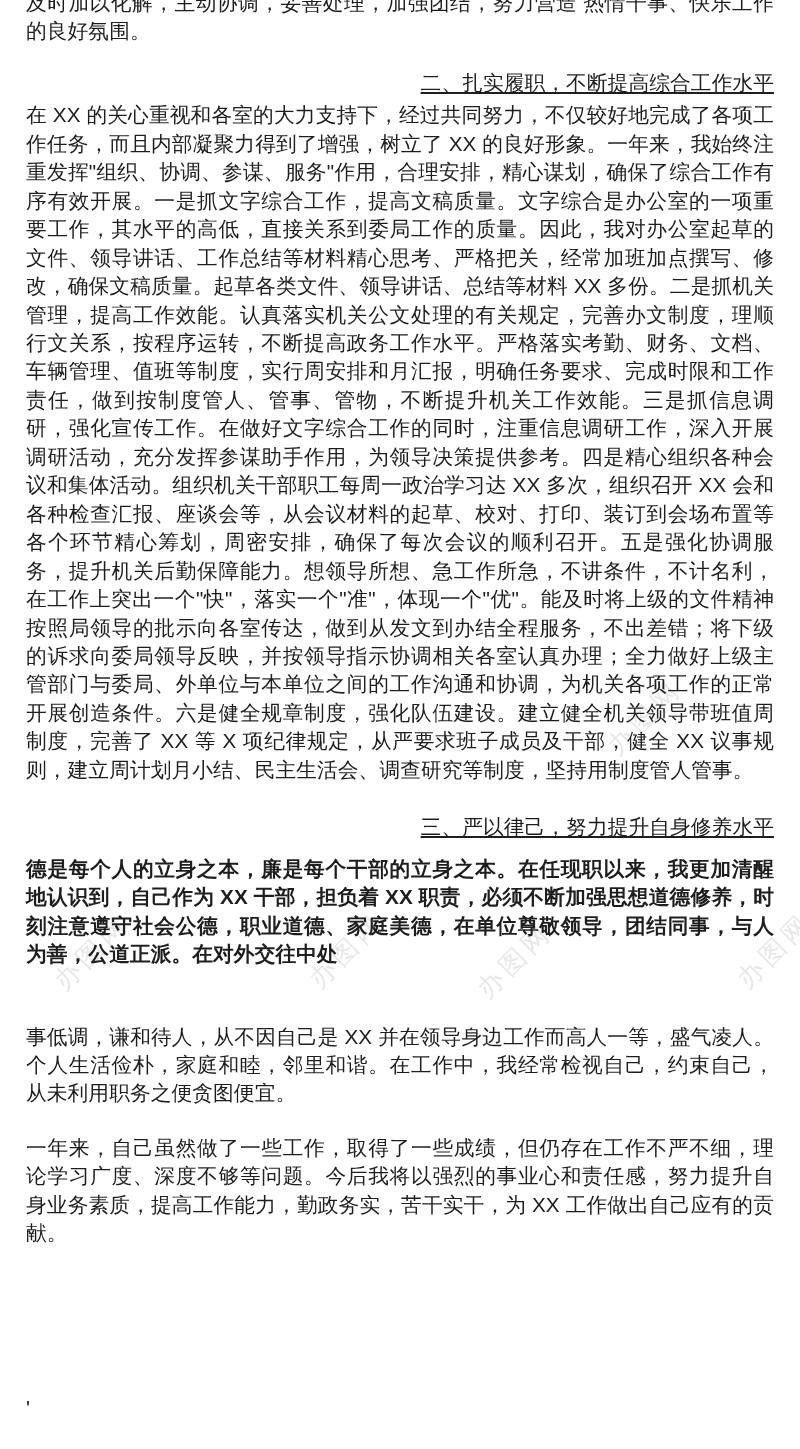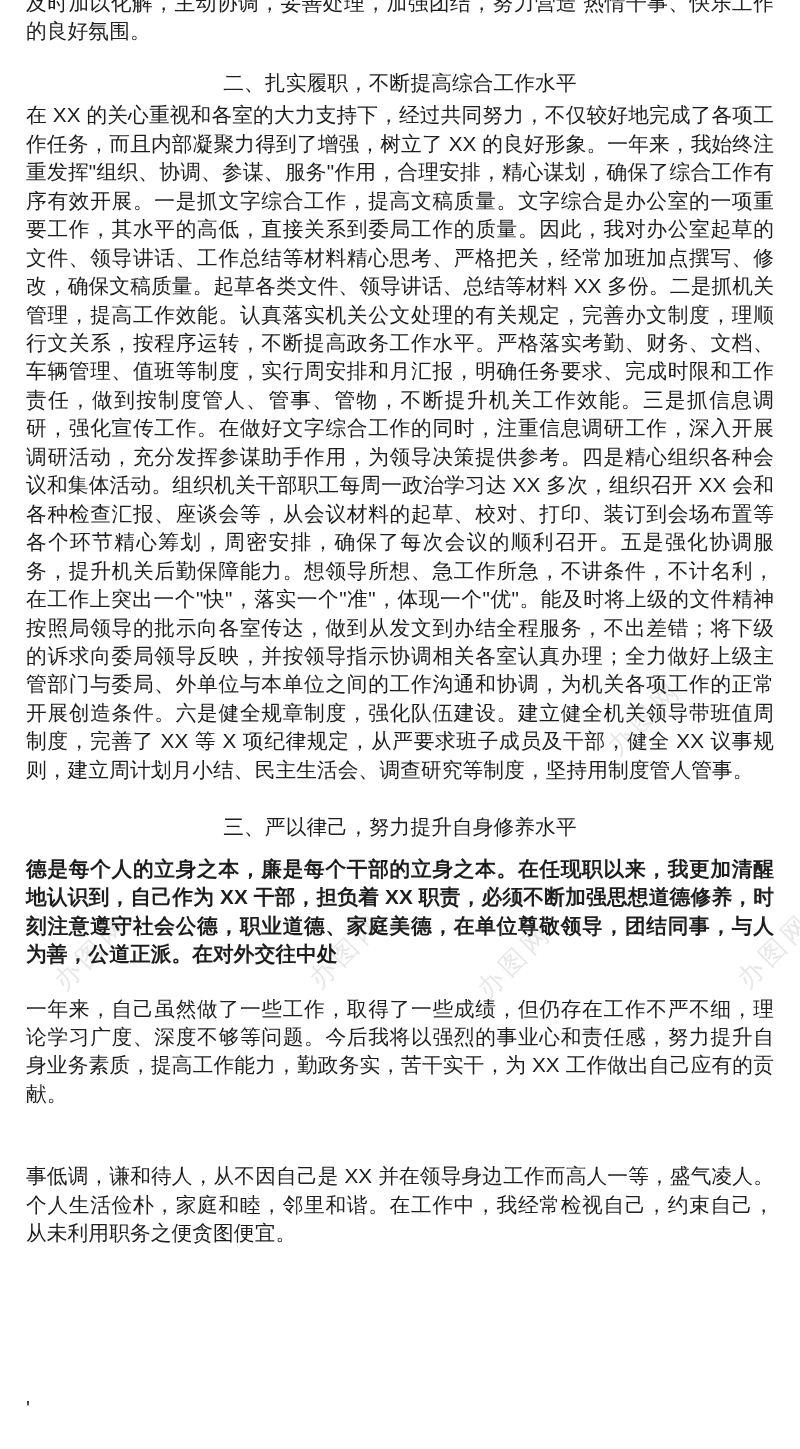--- a/index.html
+++ b/index.html
@@ -26,21 +26,22 @@
     margin: 0;
     font-size: 20.7px;
     line-height: 28.45px;
     font-weight: normal;
     text-align: justify;
     text-justify: inter-ideograph;
     letter-spacing: 0.1px;
     word-break: break-all;
   }
   .heading {
-    text-align: center;
+    text-align: right;
+    text-decoration: underline;
   }
   #para-intro { margin-top: -11px; }
   #heading-section-two { margin-top: 23px; }
   #para-section-two { margin-top: 4px; }
   #heading-section-three { margin-top: 29px; }
   #para-section-three-a { margin-top: 13px; font-weight: bold; }
   #para-section-three-b { margin-top: 54px; }
   #para-closing { margin-top: 26px; }
   #stray-mark { margin-top: 146px; }
 
@@ -83,20 +84,20 @@
     <p class="para" id="para-intro">及时加以化解，主动协调，妥善处理，加强团结，努力营造 热情干事、快乐工作 的良好氛围。</p>
 
     <h2 class="heading" id="heading-section-two">二、扎实履职，不断提高综合工作水平</h2>
 
     <p class="para" id="para-section-two">在 XX 的关心重视和各室的大力支持下，经过共同努力，不仅较好地完成了各项工作任务，而且内部凝聚力得到了增强，树立了 XX 的良好形象。一年来，我始终注重发挥"组织、协调、参谋、服务"作用，合理安排，精心谋划，确保了综合工作有序有效开展。一是抓文字综合工作，提高文稿质量。文字综合是办公室的一项重要工作，其水平的高低，直接关系到委局工作的质量。因此，我对办公室起草的文件、领导讲话、工作总结等材料精心思考、严格把关，经常加班加点撰写、修改，确保文稿质量。起草各类文件、领导讲话、总结等材料 XX 多份。二是抓机关管理，提高工作效能。认真落实机关公文处理的有关规定，完善办文制度，理顺行文关系，按程序运转，不断提高政务工作水平。严格落实考勤、财务、文档、车辆管理、值班等制度，实行周安排和月汇报，明确任务要求、完成时限和工作责任，做到按制度管人、管事、管物，不断提升机关工作效能。三是抓信息调研，强化宣传工作。在做好文字综合工作的同时，注重信息调研工作，深入开展调研活动，充分发挥参谋助手作用，为领导决策提供参考。四是精心组织各种会议和集体活动。组织机关干部职工每周一政治学习达 XX 多次，组织召开 XX 会和各种检查汇报、座谈会等，从会议材料的起草、校对、打印、装订到会场布置等各个环节精心筹划，周密安排，确保了每次会议的顺利召开。五是强化协调服务，提升机关后勤保障能力。想领导所想、急工作所急，不讲条件，不计名利，在工作上突出一个"快"，落实一个"准"，体现一个"优"。能及时将上级的文件精神按照局领导的批示向各室传达，做到从发文到办结全程服务，不出差错；将下级的诉求向委局领导反映，并按领导指示协调相关各室认真办理；全力做好上级主管部门与委局、外单位与本单位之间的工作沟通和协调，为机关各项工作的正常开展创造条件。六是健全规章制度，强化队伍建设。建立健全机关领导带班值周制度，完善了 XX 等 X 项纪律规定，从严要求班子成员及干部，健全 XX 议事规则，建立周计划月小结、民主生活会、调查研究等制度，坚持用制度管人管事。</p>
 
     <h2 class="heading" id="heading-section-three">三、严以律己，努力提升自身修养水平</h2>
 
     <p class="para" id="para-section-three-a">德是每个人的立身之本，廉是每个干部的立身之本。在任现职以来，我更加清醒地认识到，自己作为 XX 干部，担负着 XX 职责，必须不断加强思想道德修养，时刻注意遵守社会公德，职业道德、家庭美德，在单位尊敬领导，团结同事，与人为善，公道正派。在对外交往中处</p>
 
+    <p class="para" id="para-section-three-b">事低调，谦和待人，从不因自己是 XX 并在领导身边工作而高人一等，盛气凌人。个人生活俭朴，家庭和睦，邻里和谐。在工作中，我经常检视自己，约束自己，从未利用职务之便贪图便宜。</p>
+
     <p class="para" id="para-closing">一年来，自己虽然做了一些工作，取得了一些成绩，但仍存在工作不严不细，理论学习广度、深度不够等问题。今后我将以强烈的事业心和责任感，努力提升自身业务素质，提高工作能力，勤政务实，苦干实干，为 XX 工作做出自己应有的贡献。</p>
-
-    <p class="para" id="para-section-three-b">事低调，谦和待人，从不因自己是 XX 并在领导身边工作而高人一等，盛气凌人。个人生活俭朴，家庭和睦，邻里和谐。在工作中，我经常检视自己，约束自己，从未利用职务之便贪图便宜。</p>
 
     <p class="para" id="stray-mark">'</p>
 
   </div>
 </div>
 
 </body></html>

